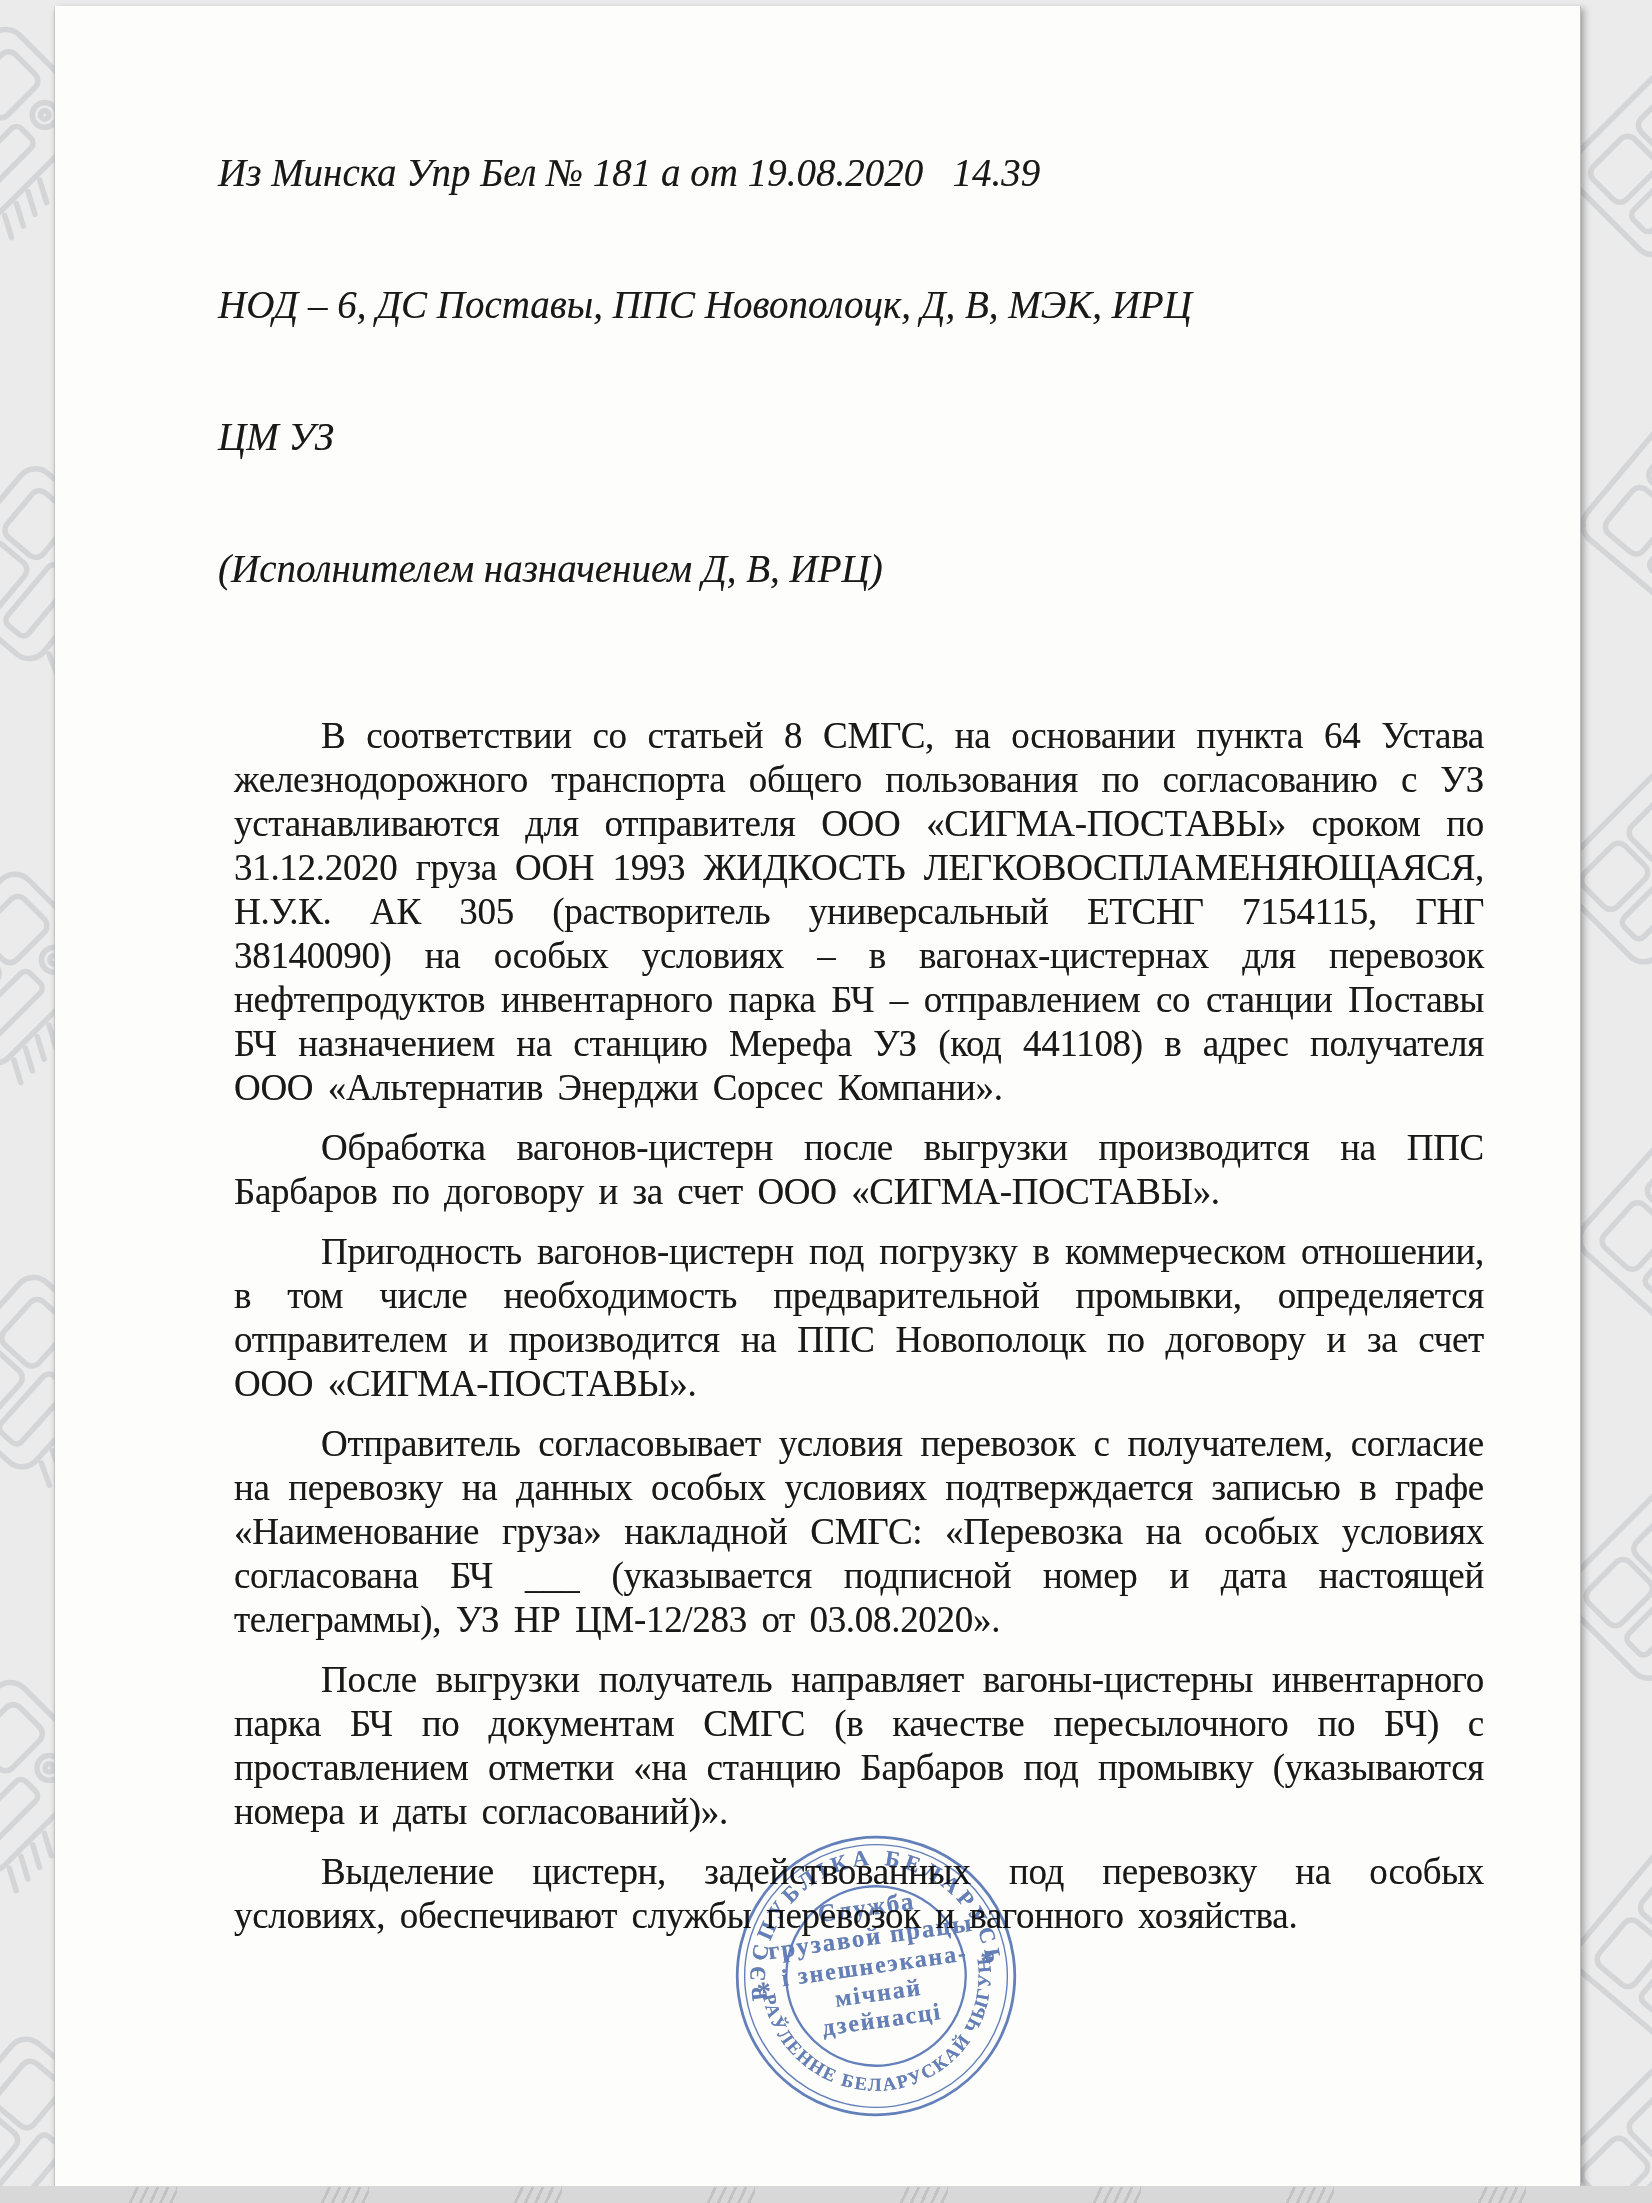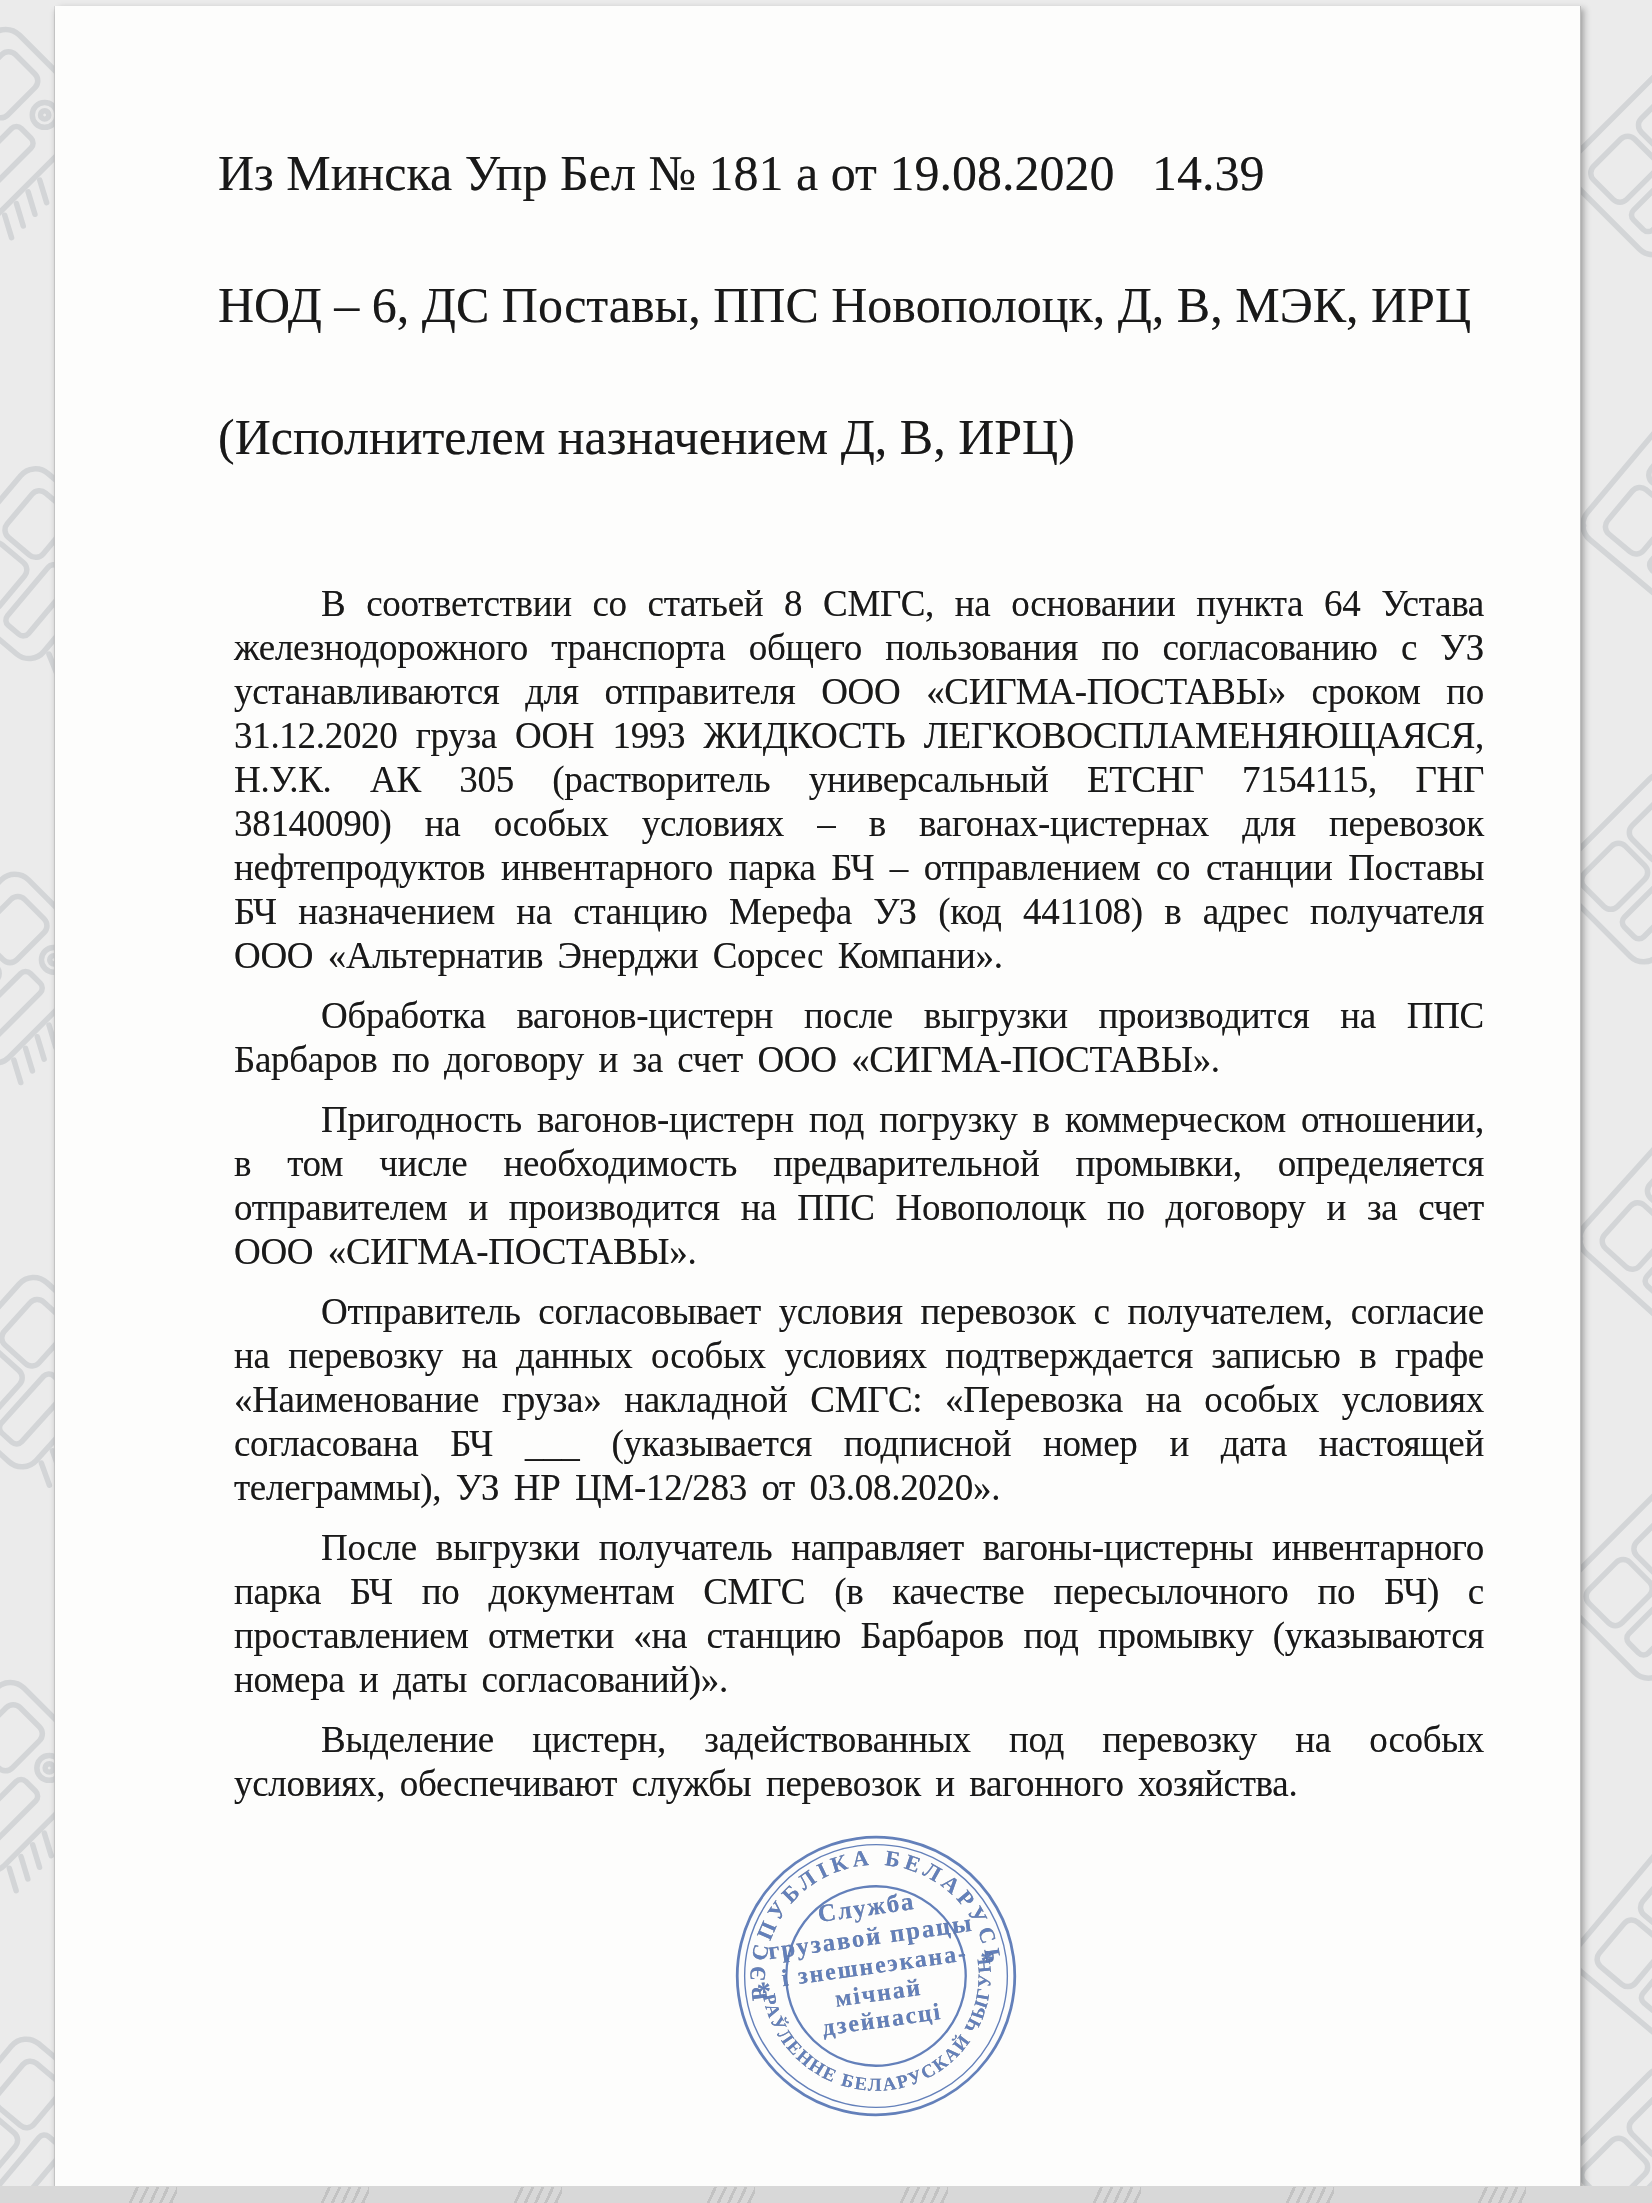--- a/index.html
+++ b/index.html
@@ -24,21 +24,21 @@
   .page{
     position:absolute;left:55px;top:5.5px;width:1526px;height:2182px;z-index:1;
     background:#fdfdfc;
     box-sizing:border-box;
     padding:57px 80px 0 163px;
     border-right:1.8px solid #bcbcbc;
     box-shadow:3.7px 1.8px 6.4px rgba(0,0,0,.22),0 3.7px 5.5px rgba(0,0,0,.18),-0.9px 0 0 #d6d6d6;
     color:#191919;
     text-shadow:0 0 0.6px rgba(10,10,10,.45);
   }
-  .header-block{font-size:50px;line-height:44px;white-space:pre-wrap;}
+  .header-block{font-size:39px;line-height:44px;white-space:pre-wrap;font-style:italic;}
   .header-line{min-height:44px;}
   .body-block{margin-top:35px;font-size:37px;line-height:44px;}
   .body-block p{
     margin:16px;text-indent:87px;text-align:justify;text-align-last:left;
     word-spacing:5.5px;letter-spacing:-0.3px;
   }
   
   .stamp{
     position:absolute;left:673px;top:1822px;width:296px;height:296px;
     opacity:.88;mix-blend-mode:multiply;
@@ -102,20 +102,21 @@
     <div class="hatch" style="left: 1093px;"></div>
     <div class="hatch" style="left: 1286px;"></div>
     <div class="hatch" style="left: 1478px;"></div>
   </div>
 
 <div class="page">
 
   <div class="header-block">
     <div class="header-line">Из Минска Упр Бел № 181 а от 19.08.2020&nbsp;&nbsp;&nbsp;14.39</div>
     <div class="header-line">НОД – 6, ДС Поставы, ППС Новополоцк, Д, В, МЭК, ИРЦ</div>
+    <div class="header-line">ЦМ УЗ</div>
     <div class="header-line">(Исполнителем назначением Д, В, ИРЦ)</div>
   </div>
 
   <div class="body-block">
     <p>В соответствии со статьей 8 СМГС, на основании пункта 64 Устава железнодорожного транспорта общего пользования по согласованию с УЗ устанавливаются для отправителя ООО «СИГМА-ПОСТАВЫ» сроком по 31.12.2020 груза ООН 1993 ЖИДКОСТЬ ЛЕГКОВОСПЛАМЕНЯЮЩАЯСЯ, Н.У.К. АК 305 (растворитель универсальный ЕТСНГ 7154115, ГНГ 38140090) на особых условиях – в вагонах-цистернах для перевозок нефтепродуктов инвентарного парка БЧ – отправлением со станции Поставы БЧ назначением на станцию Мерефа УЗ (код 441108) в адрес получателя ООО «Альтернатив Энерджи Сорсес Компани».</p>
     <p>Обработка вагонов-цистерн после выгрузки производится на ППС Барбаров по договору и за счет ООО «СИГМА-ПОСТАВЫ».</p>
     <p>Пригодность вагонов-цистерн под погрузку в коммерческом отношении, в том числе необходимость предварительной промывки, определяется отправителем и производится на ППС Новополоцк по договору и за счет ООО «СИГМА-ПОСТАВЫ».</p>
     <p>Отправитель согласовывает условия перевозок с получателем, согласие на перевозку на данных особых условиях подтверждается записью в графе «Наименование груза» накладной СМГС: «Перевозка на особых условиях согласована БЧ ___ (указывается подписной номер и дата настоящей телеграммы), УЗ НР ЦМ-12/283 от 03.08.2020».</p>
     <p>После выгрузки получатель направляет вагоны-цистерны инвентарного парка БЧ по документам СМГС (в качестве пересылочного по БЧ) с проставлением отметки «на станцию Барбаров под промывку (указываются номера и даты согласований)».</p>
     <p>Выделение цистерн, задействованных под перевозку на особых условиях, обеспечивают службы перевозок и вагонного хозяйства.</p>

